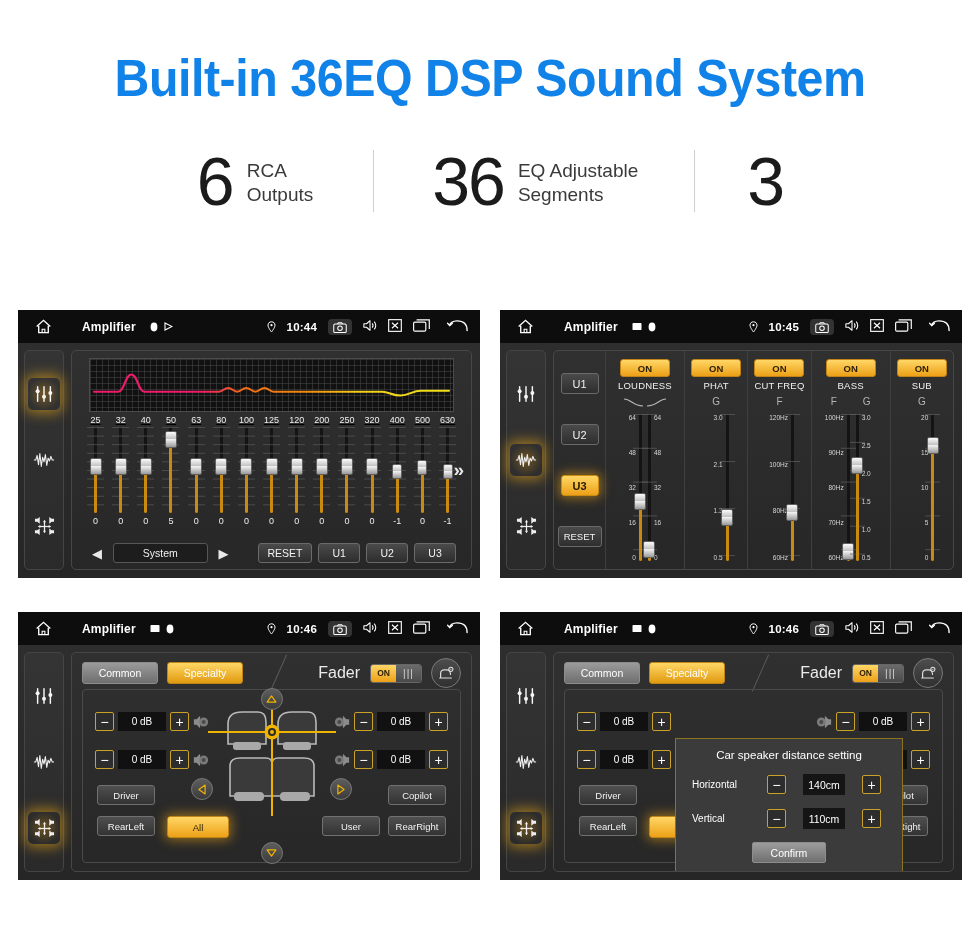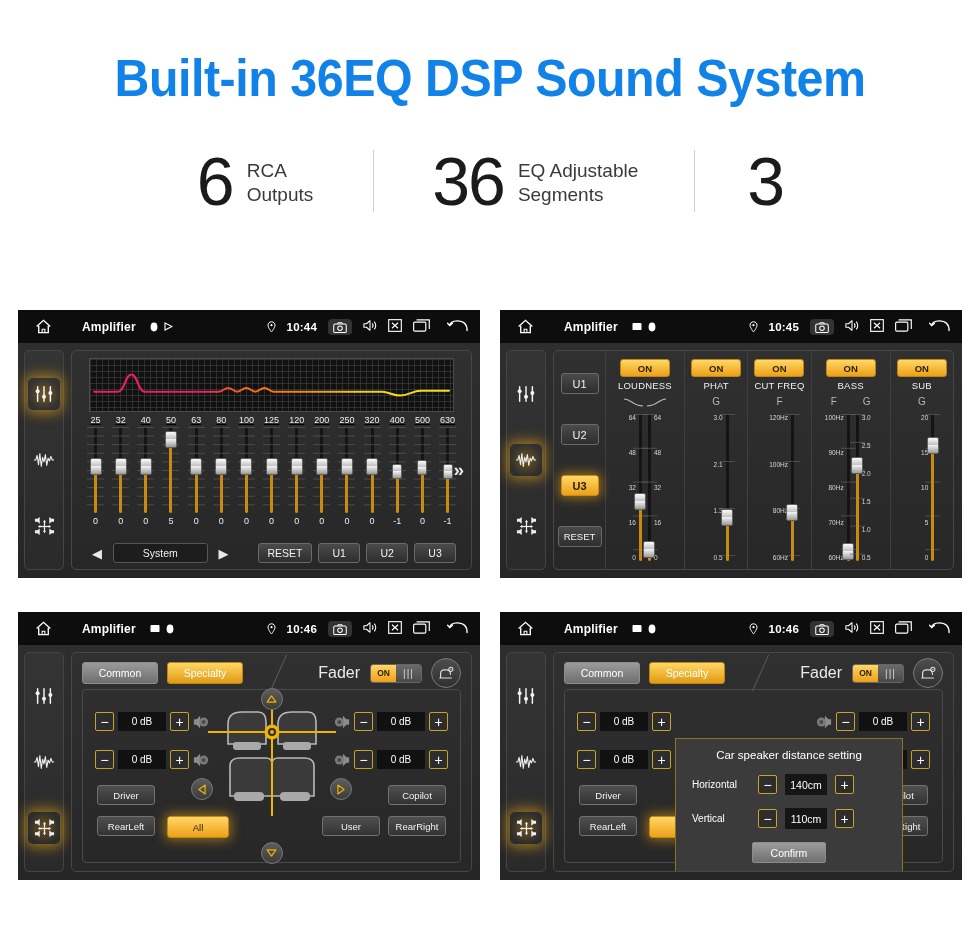--- a/index.html
+++ b/index.html
@@ -355,21 +355,21 @@
     left: 110px; top: 48px; width: 228px; height: 146px;
     background: #3b3b3b;
     border: 1px solid #8c7320;
     z-index: 20;
     padding: 10px 0 0;
   }
   .dlg-title {
     text-align: center; color: #fff; font-size: 11.5px; margin-bottom: 13px;
   }
   .dlg-row {
-    display: flex; align-items: center; margin: 0 0 13px 16px; gap: 8px;
+    display: flex; align-items: center; margin: 0 0 13px 16px; gap: 17px;
   }
   .dlg-lbl { color: #fff; font-size: 10px; width: 58px; }
   .dlg-val {
     width: 42px; height: 21px; background: #151515;
     color: #fff; font-size: 10.5px;
     display: flex; align-items: center; justify-content: center;
   }
   .dlg-confirm {
     width: 74px; height: 21px; margin: 0 auto;
     background: linear-gradient(180deg,#9d9d9d,#6f6f6f);

